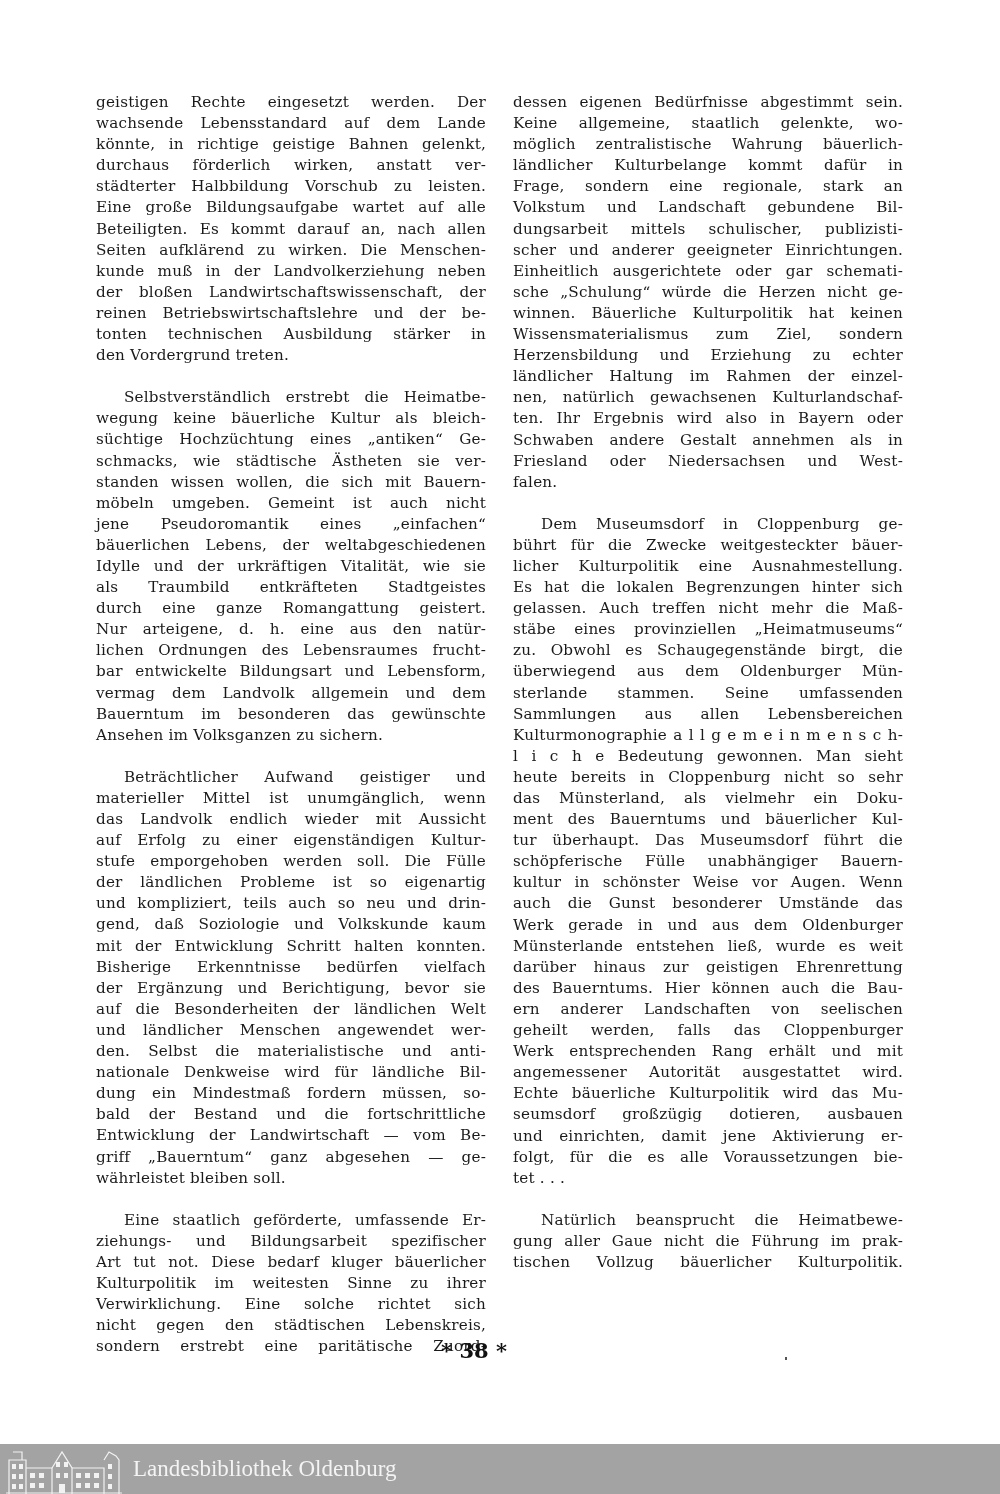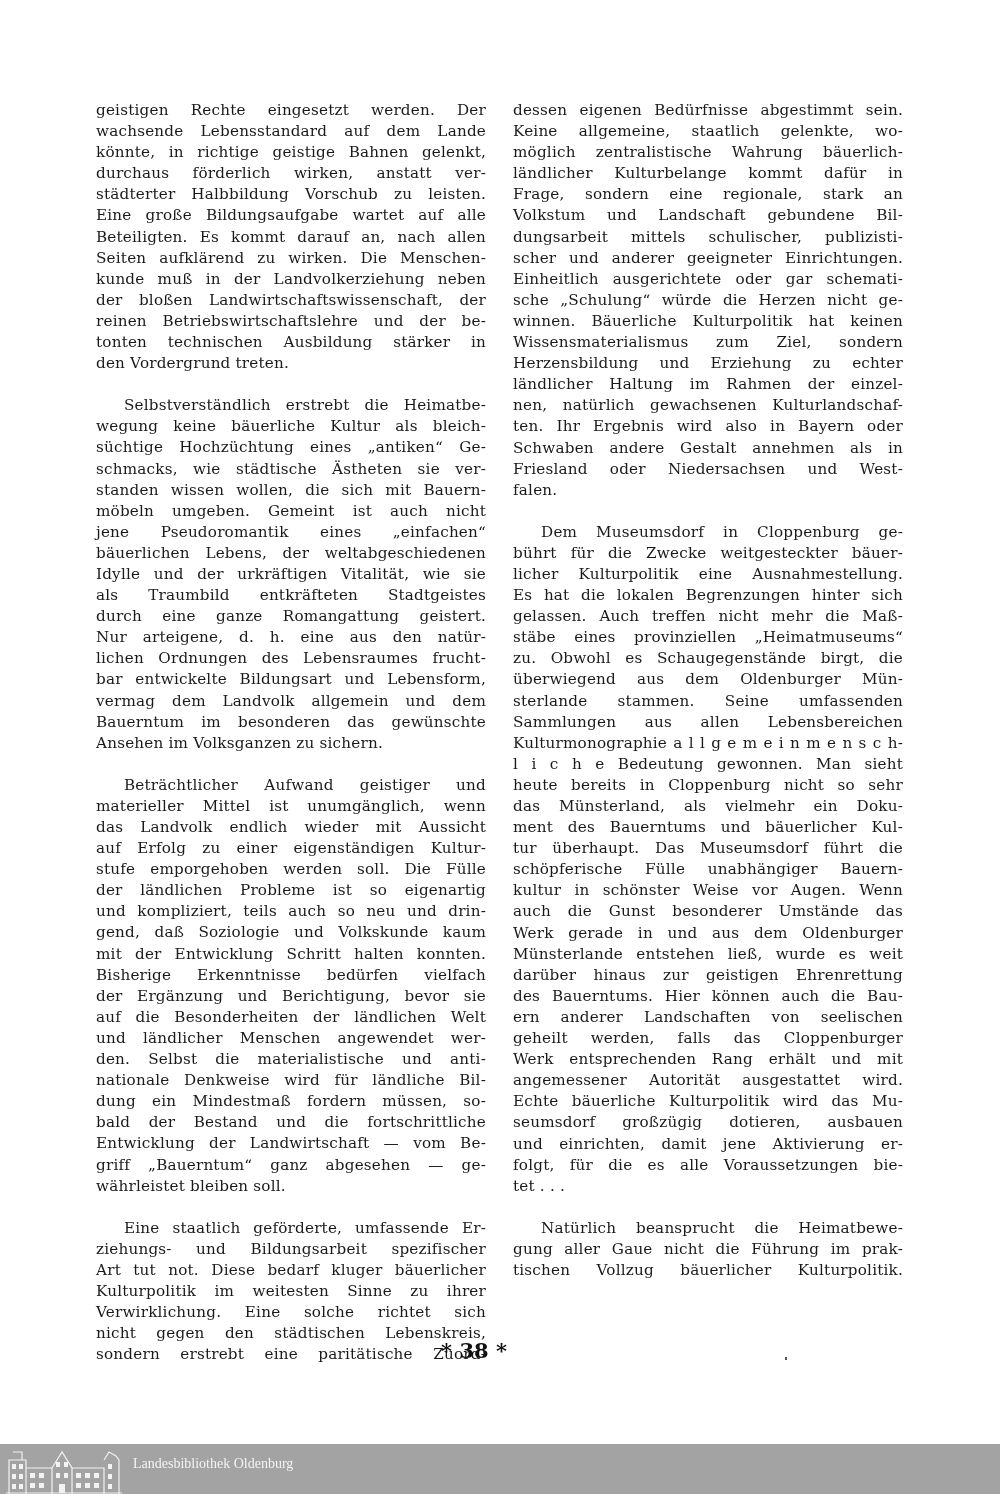--- a/index.html
+++ b/index.html
@@ -1,32 +1,32 @@
 <!DOCTYPE html>
 <html><head>
 <meta charset="utf-8">
 <style>
   html, body { margin:0; padding:0; }
   body { width:1000px; height:1494px; background:#ffffff; position:relative; overflow:hidden;
          font-family:"DejaVu Serif", serif; color:#1a1a1a; }
   .col { position:absolute; top:88px; width:390px; }
   .col.left { left:96px; }
   .col.right { left:513px; }
-  .para { margin:12px 0 21px 0; }
+  .para { margin:4px 0 21px 0; }
   .line { display:block; height:21.1px; line-height:21.1px; font-size:15.2px; white-space:nowrap;
           text-align:justify; text-align-last:justify; letter-spacing:0.2px; }
   .line.last { text-align:left; text-align-last:left; }
   .line.indent { padding-left:28px; }
   .pagenum { position:absolute; top:1338px; left:0; width:948px; text-align:center;
              font-family:"DejaVu Serif", serif; font-size:21px; font-weight:bold; color:#111; }
   .speck { position:absolute; top:1357px; left:785px; width:2px; height:3px; background:#555; }
   .footer { position:absolute; left:0; top:1444px; width:1000px; height:50px; background:#a3a3a3; }
   .footer-logo { position:absolute; left:6px; top:2px; width:116px; height:48px; }
   .footer-text { position:absolute; left:133px; top:12px; font-family:"Liberation Serif", serif;
-                 font-size:14px; color:#f4f4f4; }
+                 font-size:23px; color:#f4f4f4; }
 </style>
 </head>
 <body>
 
 <div class="col left" id="col-left">
     <div class="para">
       <span class="line">geistigen Rechte eingesetzt werden. Der</span>
       <span class="line">wachsende Lebensstandard auf dem Lande</span>
       <span class="line">könnte, in richtige geistige Bahnen gelenkt,</span>
       <span class="line">durchaus förderlich wirken, anstatt ver-</span>

